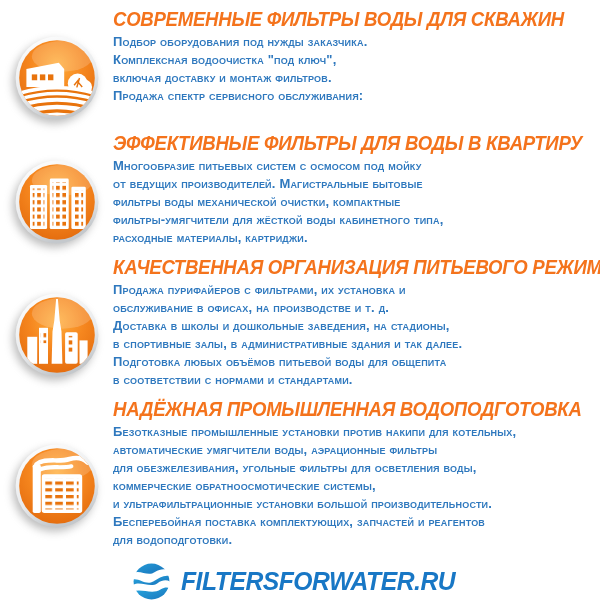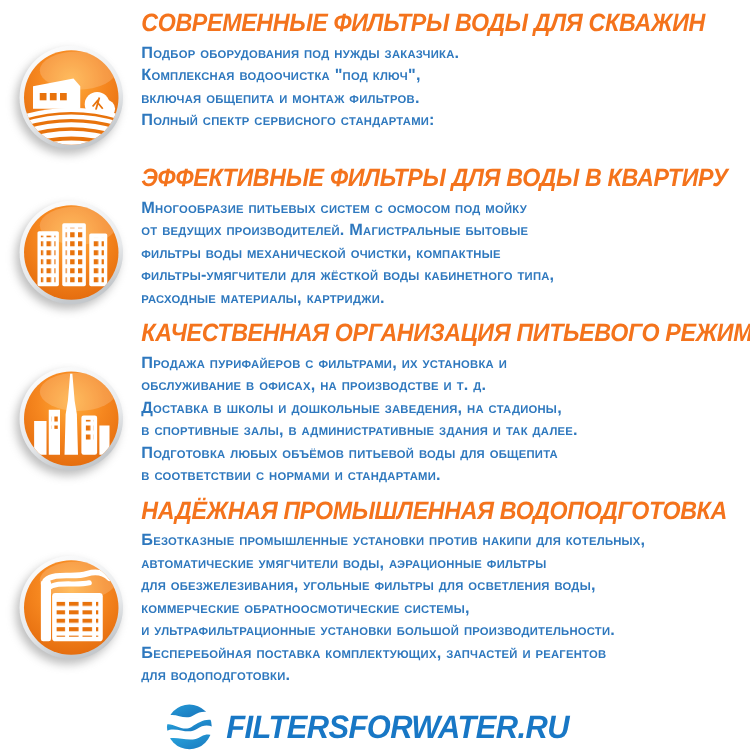--- a/index.html
+++ b/index.html
@@ -111,22 +111,22 @@
           <path d="M6,71 Q50,57 94,71" stroke="#E8730C" stroke-width="2.4" fill="none"></path>
           <path d="M4,78 Q50,63 96,78" stroke="#E8730C" stroke-width="2.8" fill="none"></path>
           <path d="M4,86 Q50,70 96,86" stroke="#E8730C" stroke-width="3.2" fill="none"></path>
           <path d="M6,95 Q50,78 94,95" stroke="#E8730C" stroke-width="3.6" fill="none"></path>
         </g>
       </svg>
     </div>
     <div class="section-body">
       <div class="body-line">Подбор оборудования под нужды заказчика.</div>
       <div class="body-line">Комплексная водоочистка "под ключ",</div>
-      <div class="body-line">включая общепита и монтаж фильтров.</div>
-      <div class="body-line">Полный спектр сервисного стандартами:</div>
+      <div class="body-line">включая доставку и монтаж фильтров.</div>
+      <div class="body-line">Продажа спектр сервисного обслуживания:</div>
     </div>
   </div>
 
   <div class="section">
     <h2 class="section-heading">ЭФФЕКТИВНЫЕ ФИЛЬТРЫ ДЛЯ ВОДЫ В КВАРТИРУ</h2>
     <div class="icon-cell">
       <svg class="badge" viewBox="0 0 100 100">
         <circle cx="50" cy="50" r="46" fill="url(#rimG)"></circle>
         <circle cx="50" cy="50" r="42" fill="url(#orangeG)"></circle>
         <g clip-path="url(#innerClip)">

